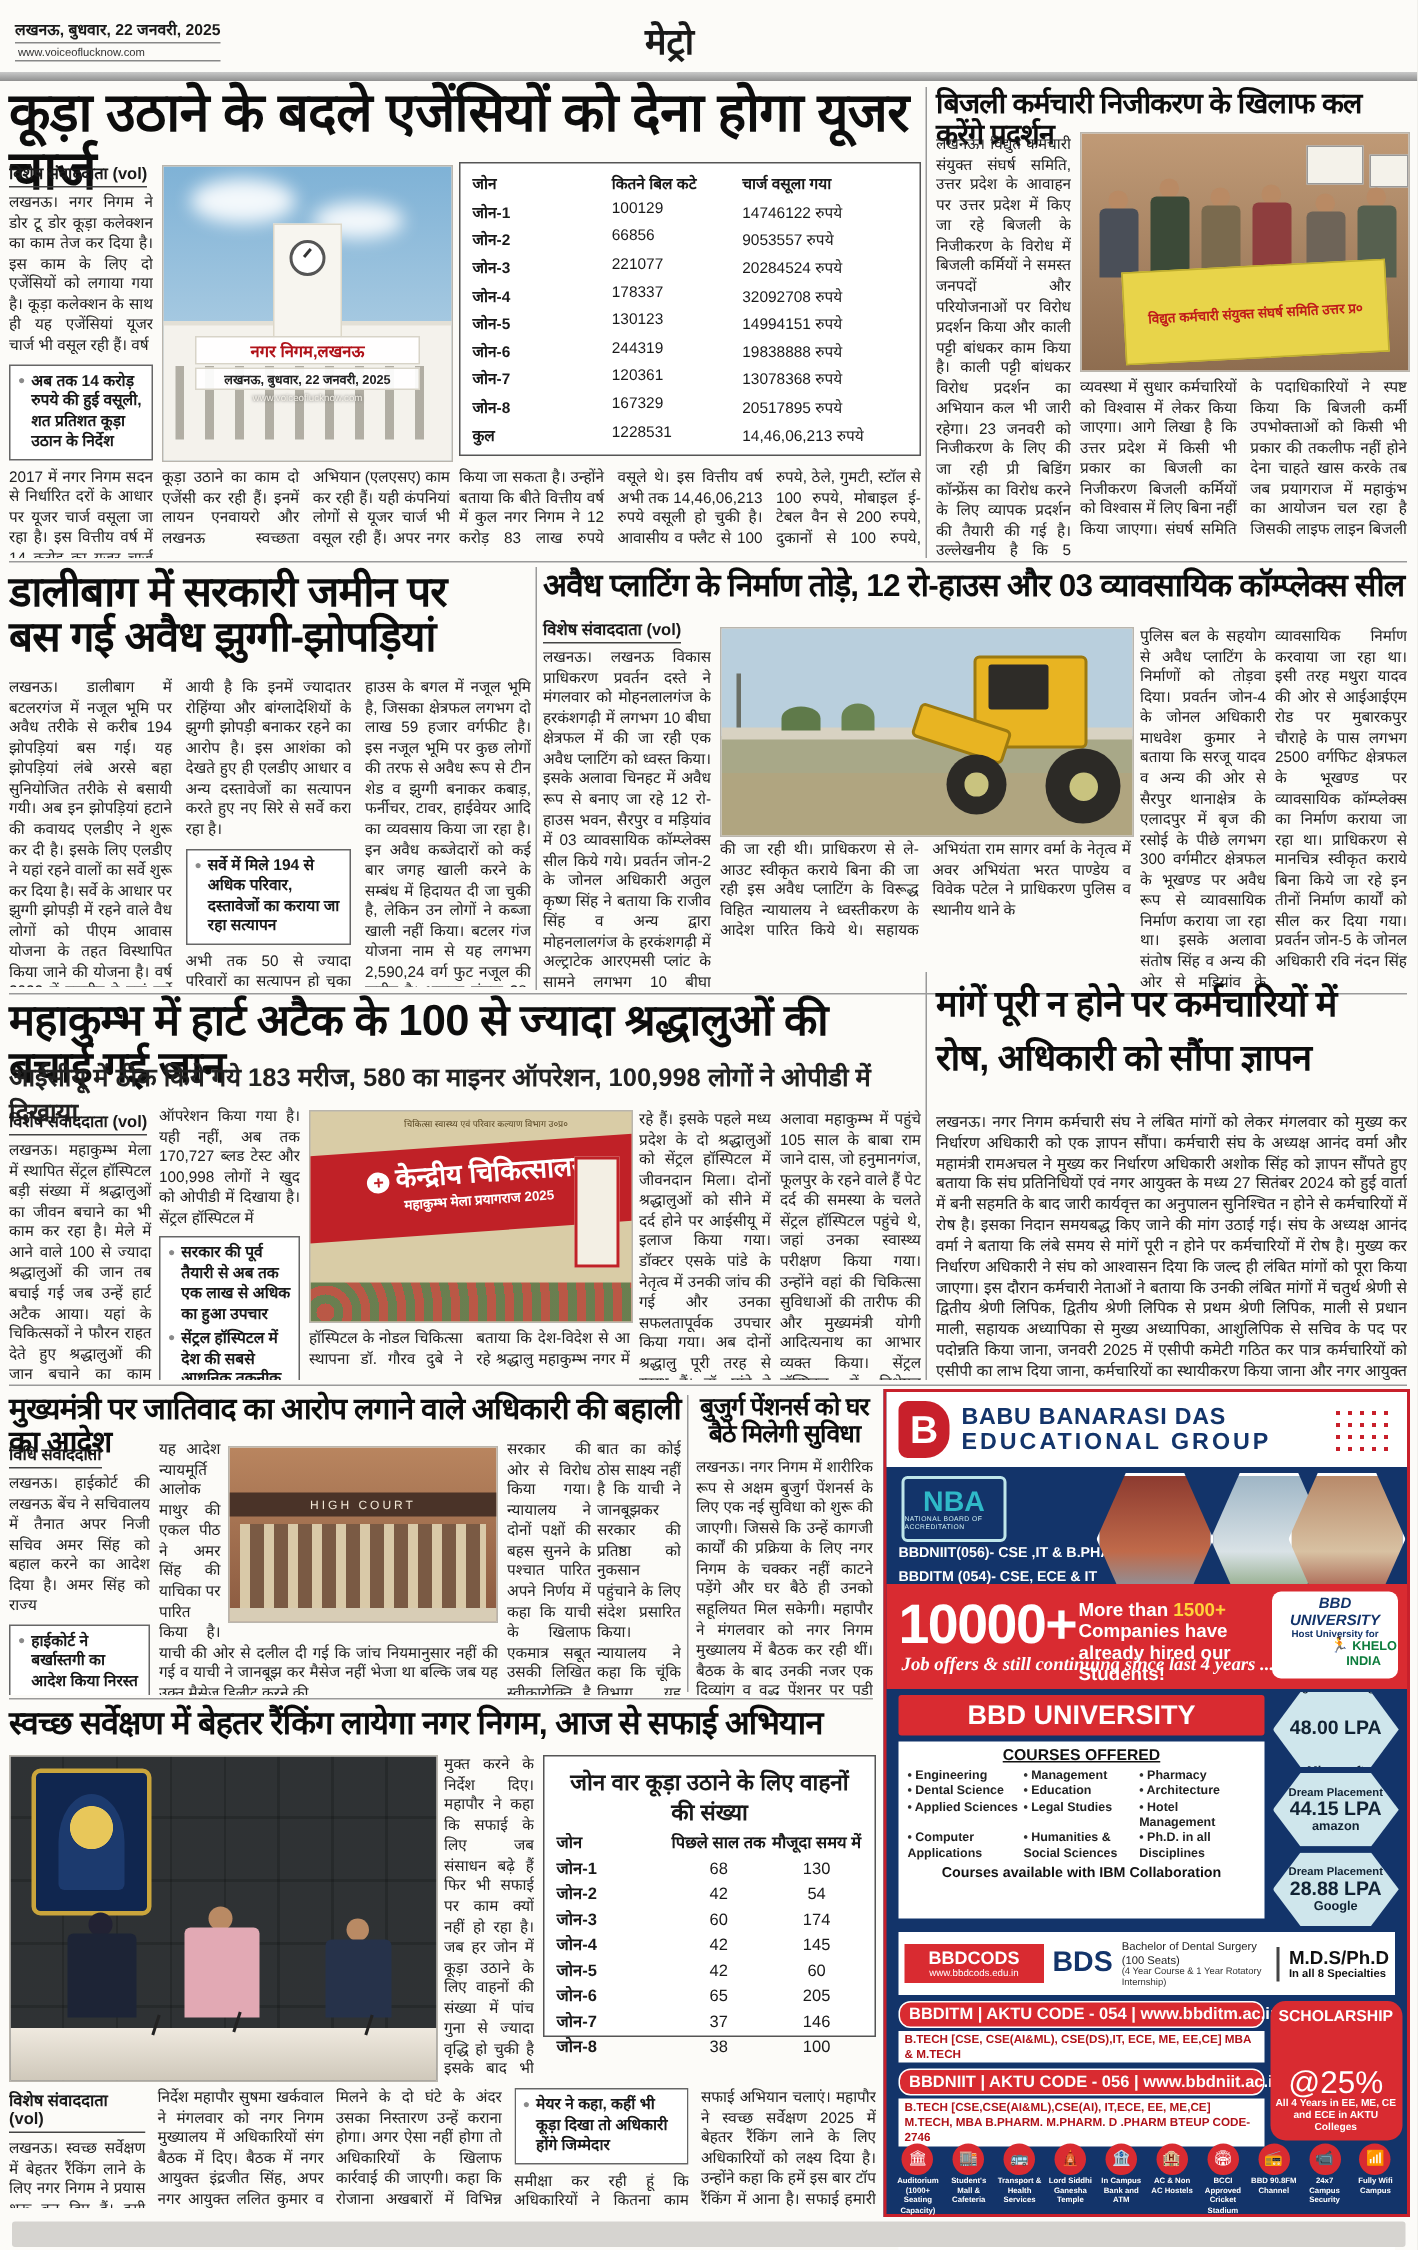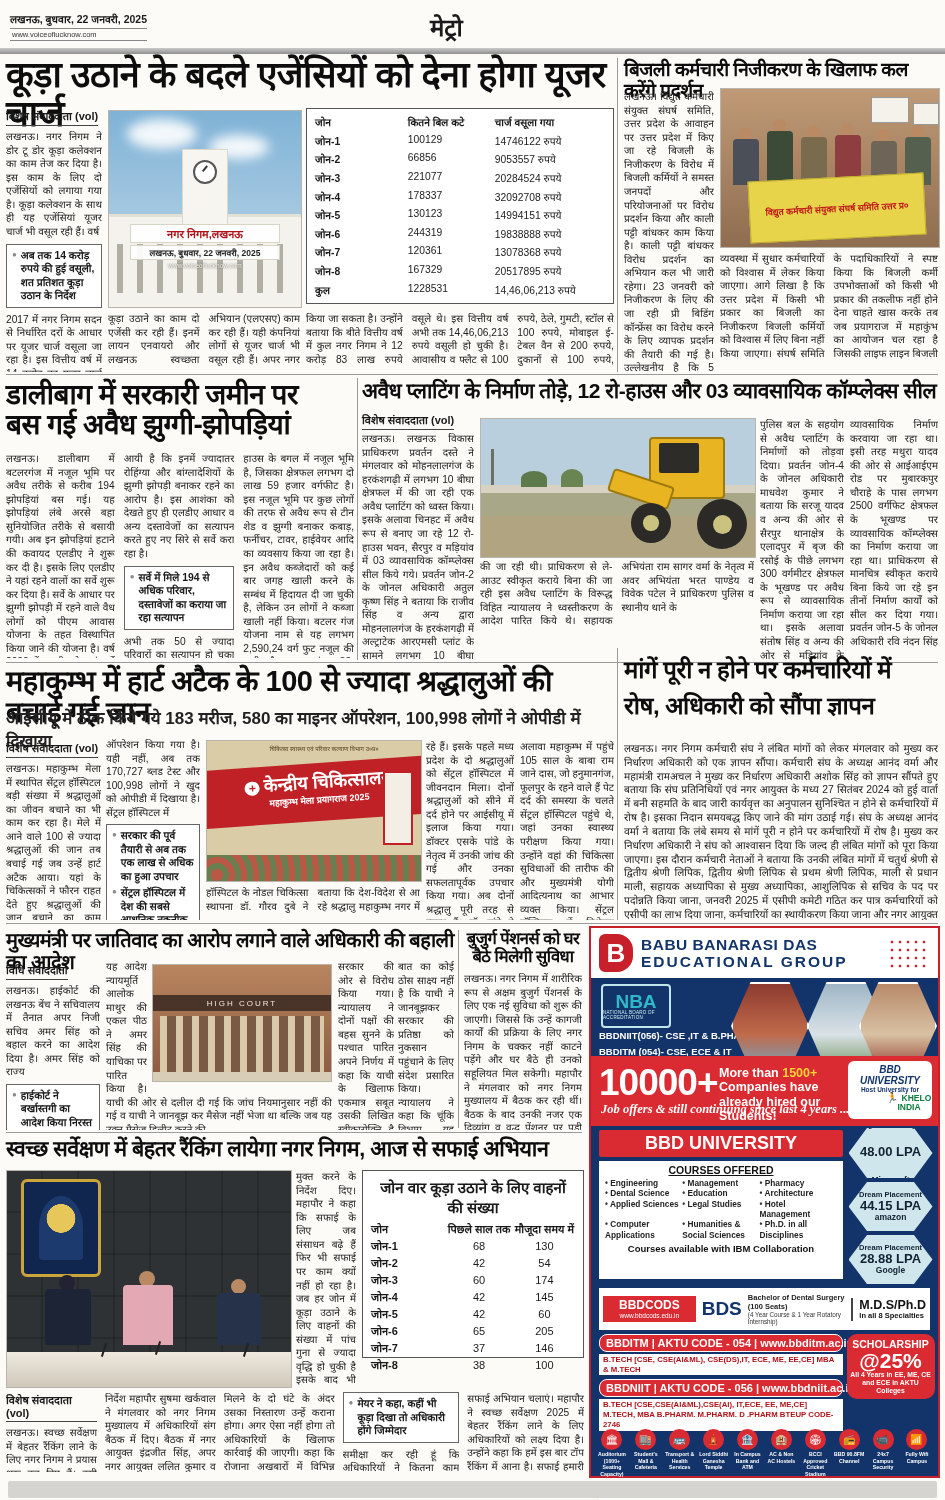--- a/index.html
+++ b/index.html
@@ -69,31 +69,31 @@
   .ad-ibm{font-weight:800;font-size:9.5px;text-align:center;margin-top:3px;color:#111;}
   .ad-midR{flex:1;display:flex;flex-direction:column;align-items:center;gap:4px;padding-top:2px;}
   .lpa-hex{width:84px;height:50px;clip-path:polygon(22% 0,78% 0,100% 50%,78% 100%,22% 100%,0 50%);text-align:center;color:#123;display:flex;flex-direction:column;justify-content:center;line-height:1.1;}
   .lpa-hex .lbl{font-size:7.5px;font-weight:bold;}
   .lpa-hex .val{font-size:13px;font-weight:800;}
   .lpa-hex .co{font-size:8.5px;font-weight:800;}
   .ad-cods{background:#fff;margin:4px 8px 0;height:42px;display:flex;align-items:center;gap:6px;padding:0 4px;flex:none;}
   .cods-red{background:#d92b31;color:#fff;text-align:center;padding:3px 16px;font-weight:800;font-size:12px;line-height:1.1;}
   .cods-red .u{font-size:6.5px;font-weight:normal;display:block;}
   .bds{color:#13346a;font-weight:800;font-size:19px;line-height:1;}
-  .bds-sub{font-size:7.5px;font-weight:700;color:#222;line-height:1.2;}
+  .bds-sub{font-size:7.5px;font-weight:400;color:#222;line-height:1.2;}
   .bds-sub2{font-size:6.3px;color:#333;}
   .mds{border-left:2px solid #444;padding-left:6px;color:#111;font-weight:800;font-size:12.5px;line-height:1.15;}
   .mds span{display:block;font-size:7.5px;}
   .ad-inst{display:flex;flex:none;height:86px;}
   .ad-instL{width:252px;padding:4px 0 0 8px;box-sizing:border-box;}
   .inst-bar{background:#d92b31;border:1px solid #fff;border-radius:8px;color:#fff;font-weight:800;font-size:11px;padding:2px 6px;white-space:nowrap;}
   .inst-sub{background:#fff;color:#b01219;font-weight:800;font-size:7.8px;padding:1px 4px;margin:2px 0 4px;line-height:1.25;}
   .schol{background:#d92b31;border-radius:10px;color:#fff;width:88px;margin:4px auto 0;text-align:center;padding:4px 2px;box-sizing:border-box;}
   .schol .s1{font-weight:800;font-size:10.5px;}
-  .schol .s2{font-weight:700;font-size:21px;line-height:1;}
+  .schol .s2{font-weight:400;font-size:21px;line-height:1;margin-top:28px;}
   .schol .s3{font-size:6.8px;font-weight:bold;line-height:1.2;}
   .ad-amen-title{color:#fff;font-weight:800;font-size:9.5px;text-align:center;text-decoration:underline;flex:none;}
   .amen-row{display:flex;justify-content:space-around;padding:2px 4px 0;flex:none;height:52px;}
   .amen{width:32px;text-align:center;color:#fff;}
   .amen .cir{width:21px;height:21px;border-radius:50%;background:#d92b31;color:#fff;font-size:10px;line-height:21px;margin:0 auto 1px;}
   .amen .lbl{font-size:5.2px;line-height:1.25;font-weight:bold;}
   .recruit{background:#fff;margin:2px 8px 0;border-radius:4px;padding:2px 4px;flex:none;height:44px;box-sizing:border-box;}
   
   .ph-sky{background:linear-gradient(#7fb2d6,#c6dcea);}
   .cloud{position:absolute;background:#fff;border-radius:50%;filter:blur(6px);opacity:.9;}

